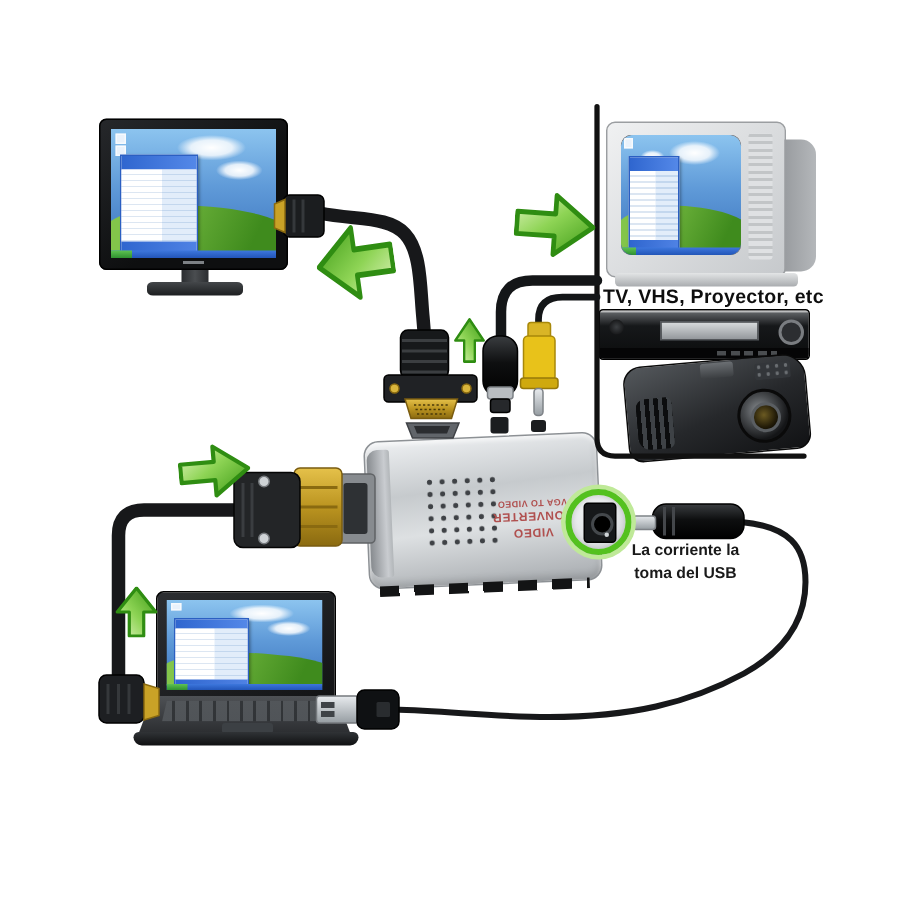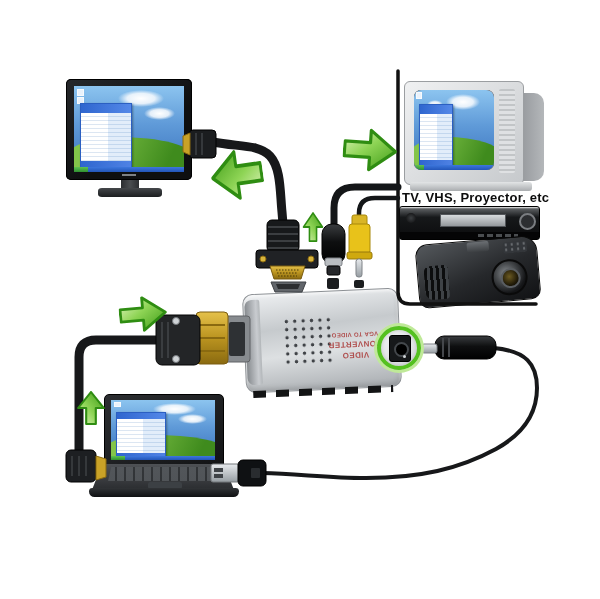--- a/index.html
+++ b/index.html
@@ -369,14 +369,18 @@
   </svg>
 
   <div id="ring">
     <div class="ring-jack">
       <div class="ring-hole">
         <div class="ring-dot"></div>
       </div>
     </div>
   </div>
 
+  <div id="lbl-power">
+    <span>La corriente la</span>
+    <span>toma del USB</span>
+  </div>
 
 </div>
 
 </body></html>

